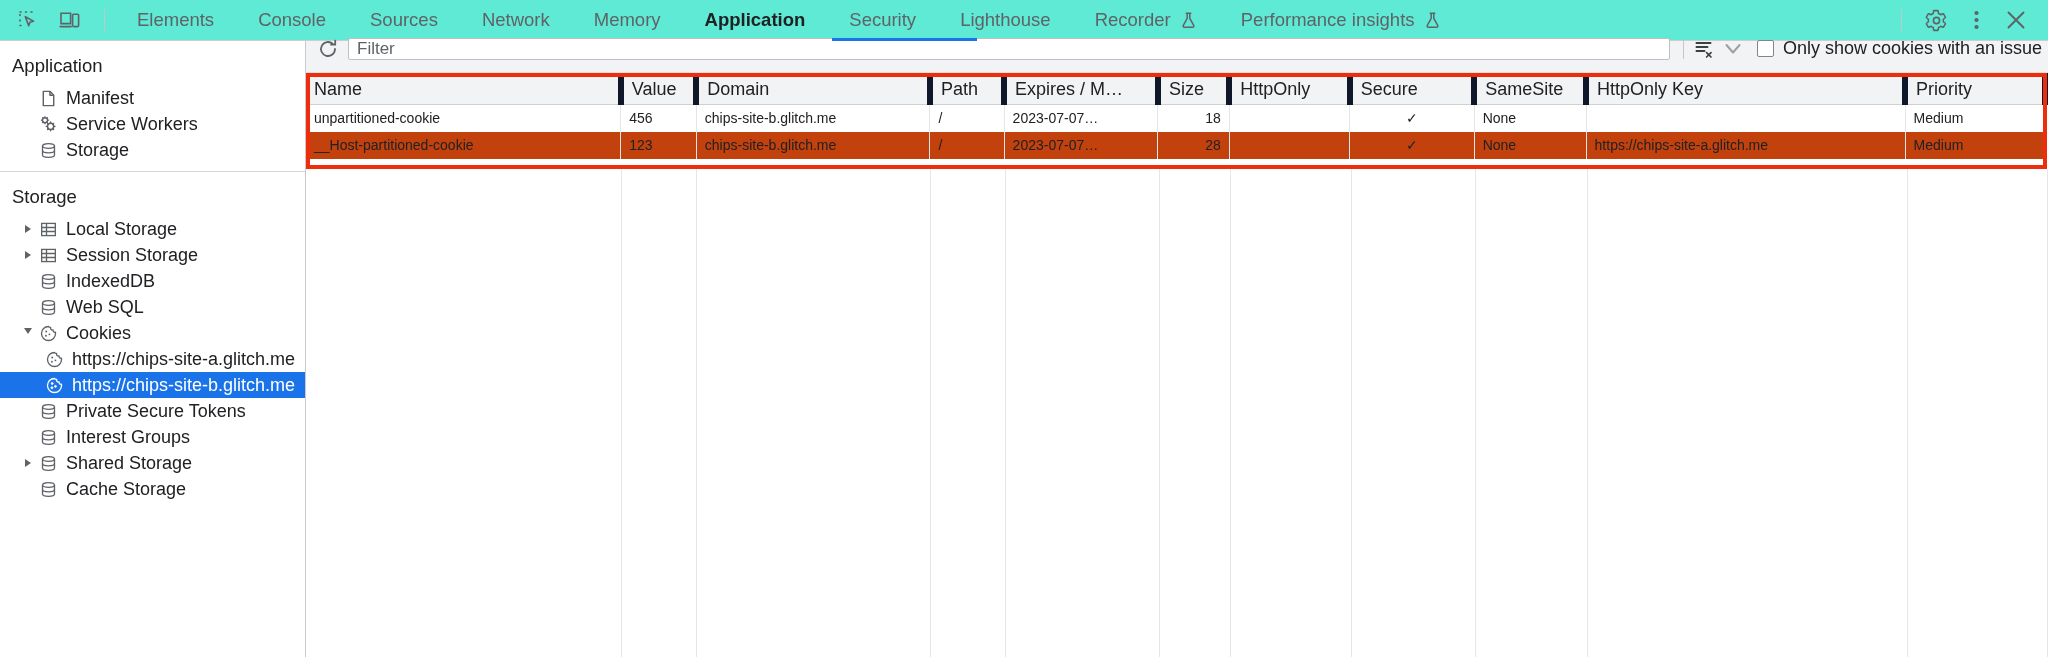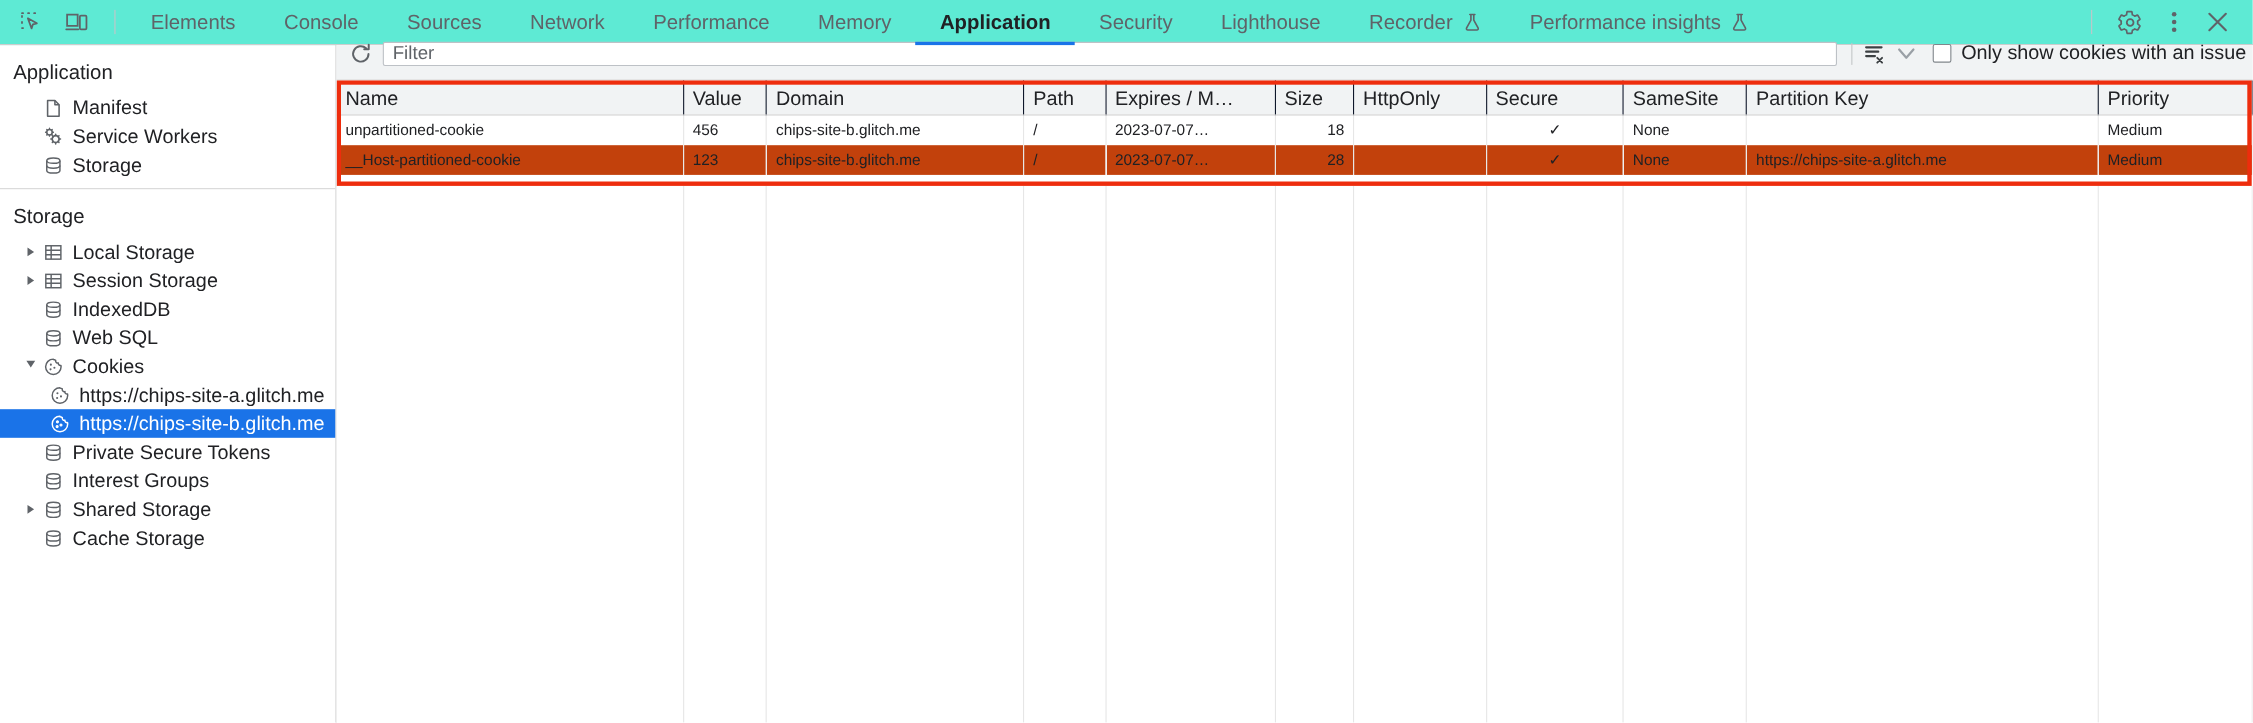--- a/index.html
+++ b/index.html
@@ -123,21 +123,21 @@
   table.ctable {
     width: 100%; border-collapse: collapse; table-layout: fixed;
     font-size: 17.5px; color: #202124;
   }
   table.ctable th {
     background: #f1f3f4;
     font-weight: normal;
     text-align: left;
     height: 31px;
     padding: 0 8px;
-    border-right: 1px solid #0f172a;
+    border-right: 6px solid #0f172a;
     border-bottom: 1px solid #d0d0d0;
     border-top: 1px solid #e4e4e4;
     white-space: nowrap; overflow: hidden; text-overflow: ellipsis;
     cursor: pointer;
     font-size: 18px;
   }
   table.ctable td {
     height: 27px;
     padding: 0 8px;
     border-right: 1px solid #e6e6e6;
@@ -180,23 +180,20 @@
           <span>Elements</span>
         </div>
       <div class="tab">
           <span>Console</span>
         </div>
       <div class="tab">
           <span>Sources</span>
         </div>
       <div class="tab">
           <span>Network</span>
-        </div>
-      <div class="tab">
-          <span>Performance</span>
         </div>
       <div class="tab">
           <span>Memory</span>
         </div>
       <div class="tab active">
           <span>Application</span>
         </div>
       <div class="tab">
           <span>Security</span>
         </div>
@@ -483,21 +480,21 @@
             <tr>
               <th>Name</th>
               <th>Value</th>
               <th>Domain</th>
               <th>Path</th>
               <th>Expires / M…</th>
               <th>Size</th>
               <th>HttpOnly</th>
               <th>Secure</th>
               <th>SameSite</th>
-              <th>Partition Key</th>
+              <th>HttpOnly Key</th>
               <th>Priority</th>
             </tr>
           </thead>
           <tbody>
             <tr class="row-even">
               <td class="name-cell">unpartitioned-cookie</td>
               <td>456</td>
               <td>chips-site-b.glitch.me</td>
               <td>/</td>
               <td>2023-07-07…</td>

